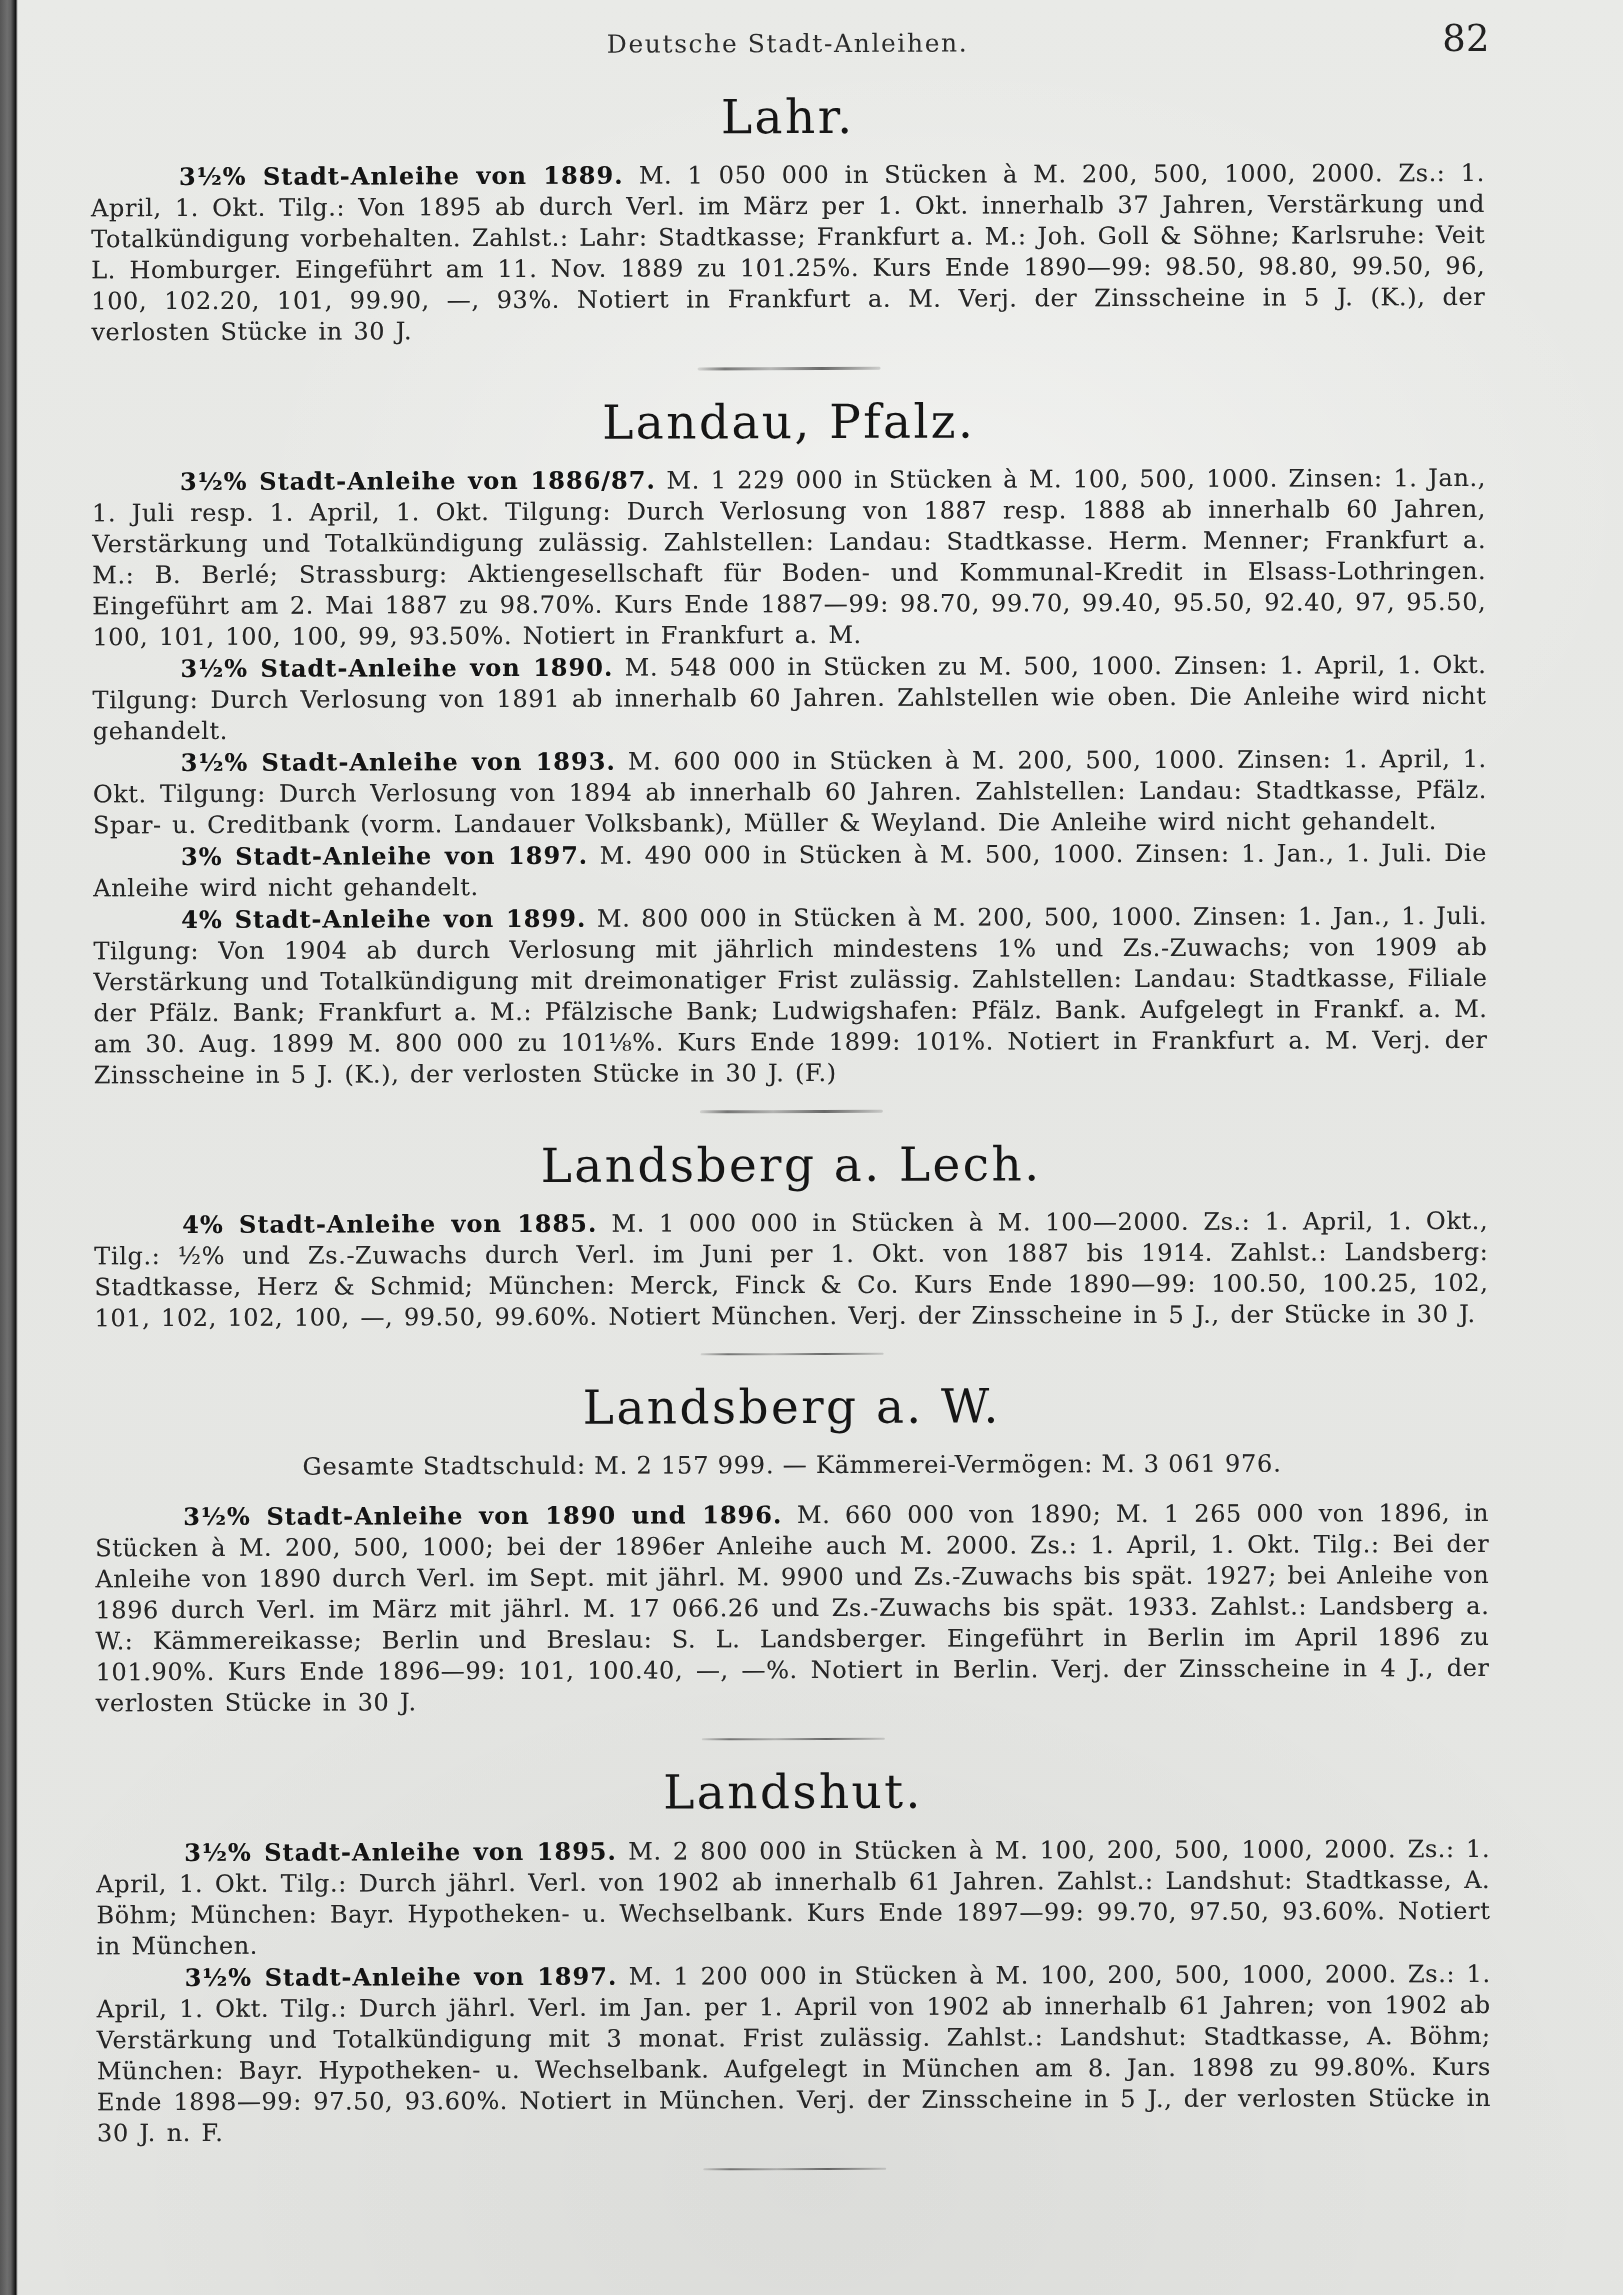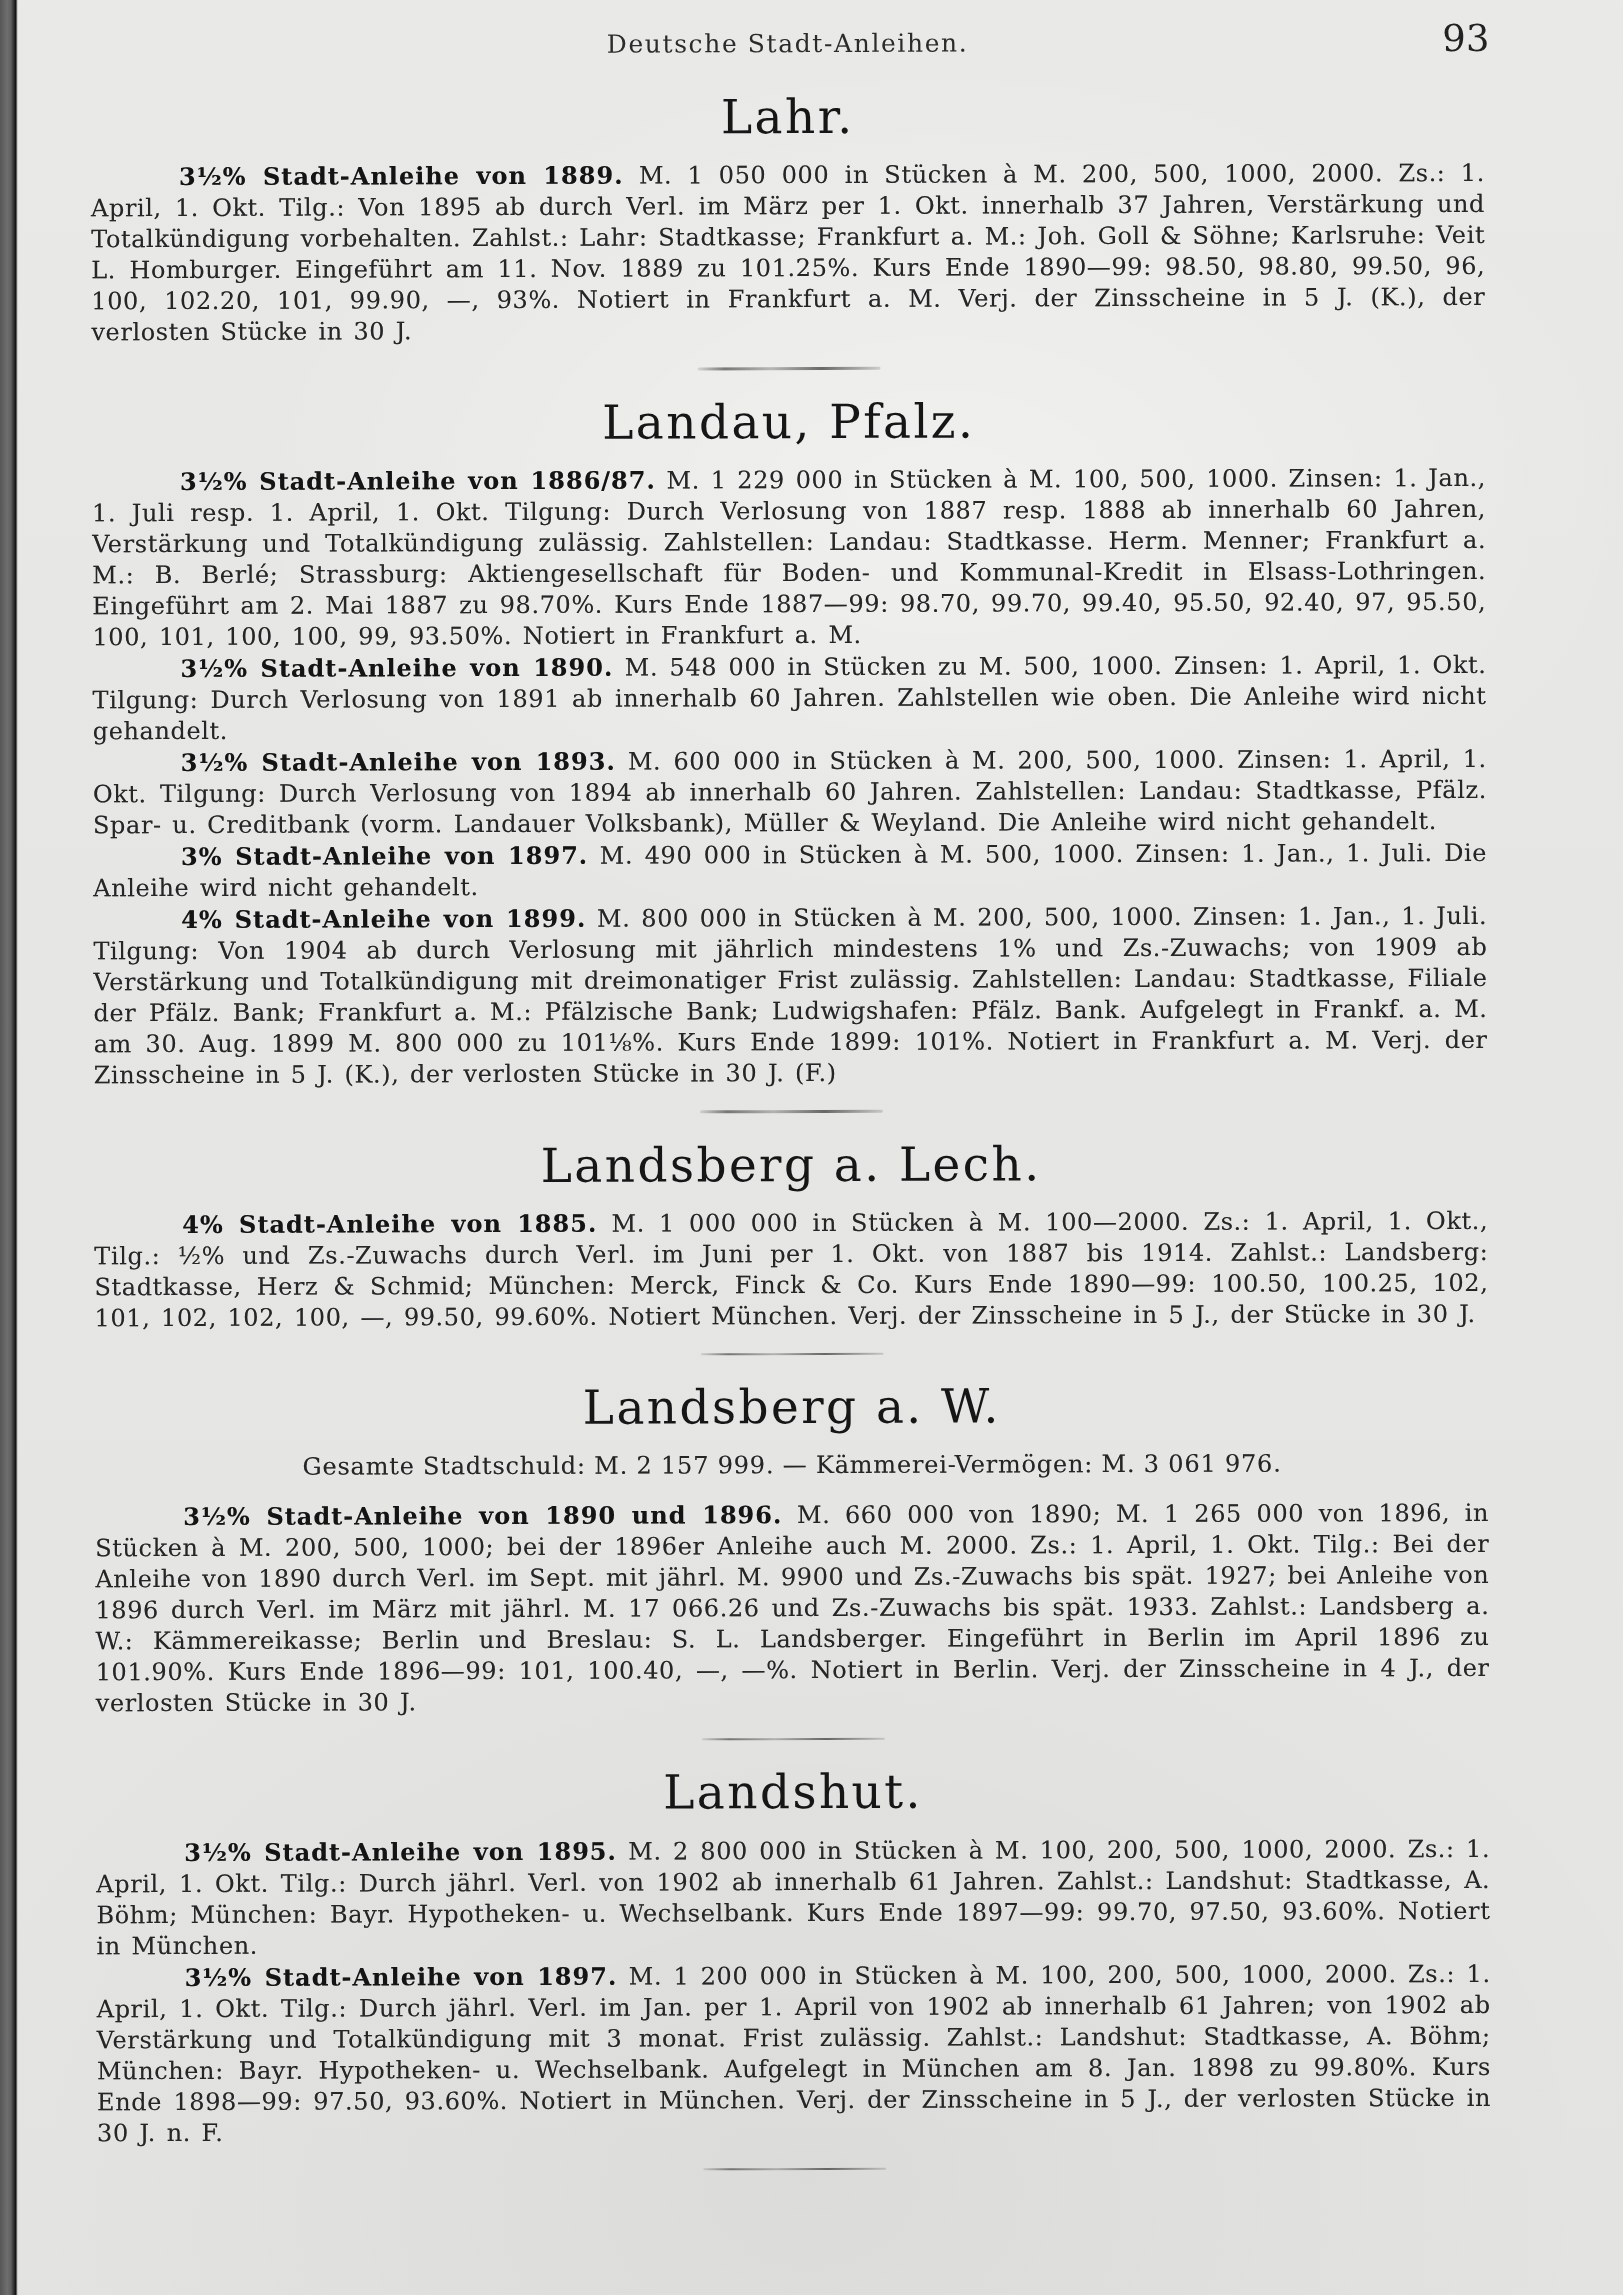--- a/index.html
+++ b/index.html
@@ -52,21 +52,21 @@
 </head>
 <body>
 
 <div class="paper"></div>
 <div class="scan-edge"></div>
 
 <div class="content">
 
   <div class="page-header">
     <div class="header-title">Deutsche Stadt-Anleihen.</div>
-    <div class="page-number">93</div>
+    <div class="page-number">82</div>
   </div>
 
   <div class="section">
     <h2 class="section-title">Lahr.</h2>
     <p class="bond"><b>3½% Stadt-Anleihe von 1889.</b> <span>M. 1 050 000 in Stücken à M. 200, 500, 1000, 2000. Zs.: 1. April, 1. Okt. Tilg.: Von 1895 ab durch Verl. im März per 1. Okt. innerhalb 37 Jahren, Verstärkung und Totalkündigung vorbehalten. Zahlst.: Lahr: Stadtkasse; Frankfurt a. M.: Joh. Goll &amp; Söhne; Karlsruhe: Veit L. Homburger. Eingeführt am 11. Nov. 1889 zu 101.25%. Kurs Ende 1890—99: 98.50, 98.80, 99.50, 96, 100, 102.20, 101, 99.90, —, 93%. Notiert in Frankfurt a. M. Verj. der Zinsscheine in 5 J. (K.), der verlosten Stücke in 30 J.</span></p>
     <div class="divider"></div>
   </div>
 
   <div class="section">
     <h2 class="section-title">Landau, Pfalz.</h2>

